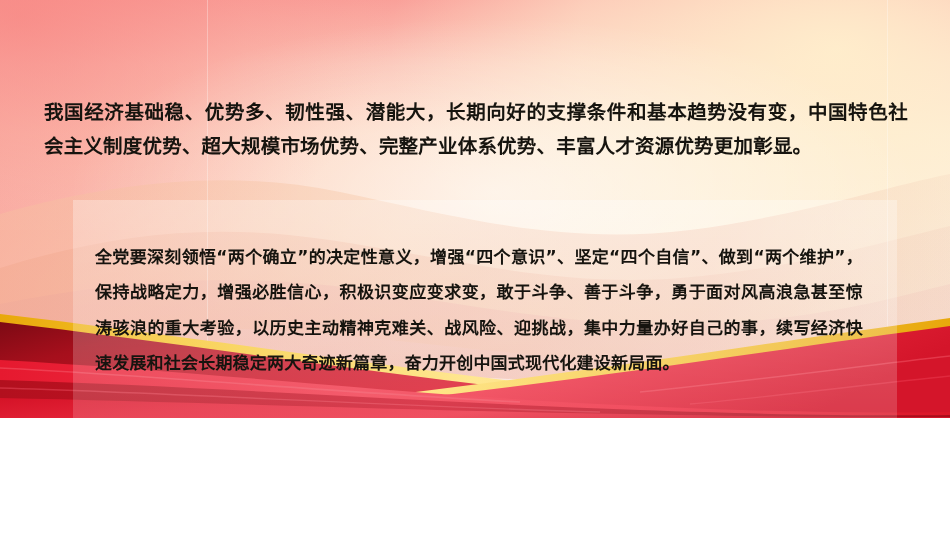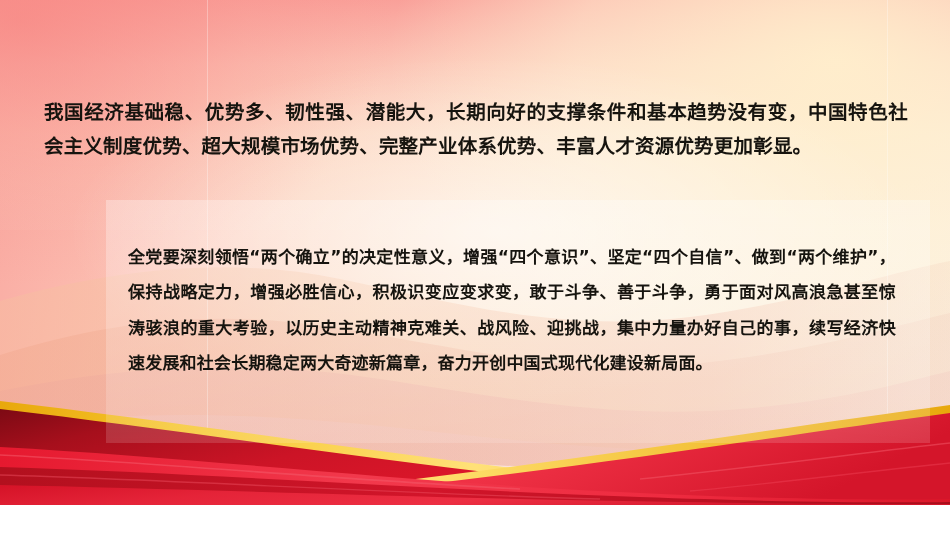--- a/index.html
+++ b/index.html
@@ -8,21 +8,21 @@
     padding: 0;
     background: #ffffff;
   }
   body {
     font-family: "DejaVu Sans", "Liberation Sans", sans-serif;
   }
 
   .slide {
     position: relative;
     width: 950px;
-    height: 505px;
+    height: 418px;
     overflow: hidden;
     background: #bef264;
   }
 
   
   .bg-base {
     position: absolute;
     inset: 0;
     background:
       linear-gradient(100deg,
@@ -130,21 +130,20 @@
     left: 73px;
     top: 200px;
     width: 824px;
     height: 243px;
     background: linear-gradient(180deg,
       rgba(255,255,255,0.30) 0%,
       rgba(255,255,255,0.22) 55%,
       rgba(255,255,255,0.14) 100%);
     box-sizing: border-box;
     padding: 40px 34px 0 22px;
-    margin-left: 33px;
   }
 
   .panel-body {
     font-size: 17px;
     font-weight: bold;
     line-height: 2.08;
     color: #16140f;
     letter-spacing: 0.2px;
     text-align: justify;
     text-justify: inter-ideograph;

